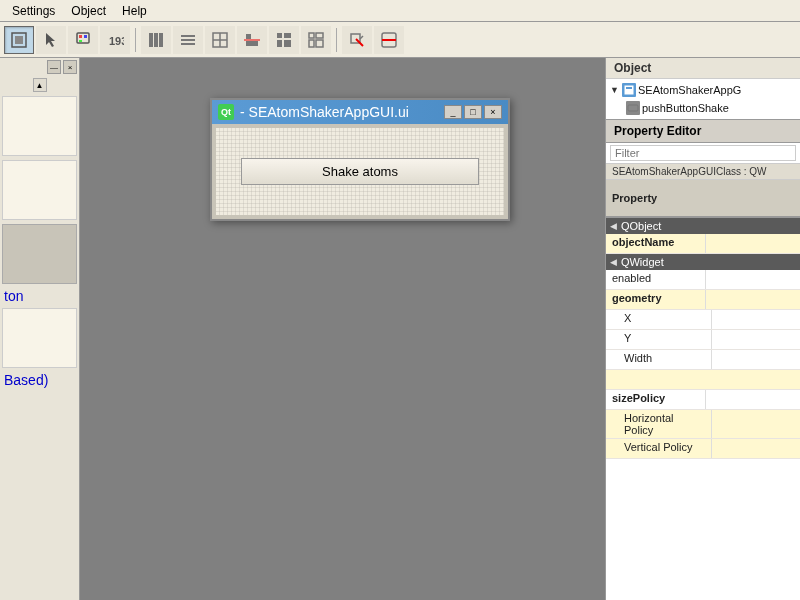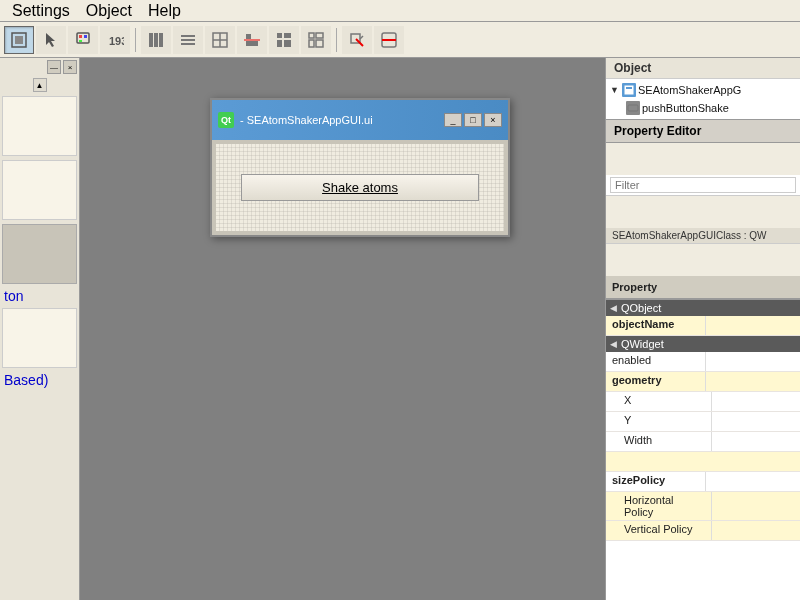--- a/index.html
+++ b/index.html
@@ -19,21 +19,21 @@
       background: #f0ece0;
       border-bottom: 1px solid #999;
       display: flex;
       align-items: center;
       height: 22px;
       padding: 0 4px;
     }
     .menubar-item {
       padding: 2px 8px;
       cursor: pointer;
-      font-size: 16px;
+      font-size: 12px;
     }
 
     
     .toolbar {
       background: #f0ece0;
       border-bottom: 1px solid #999;
       display: flex;
       align-items: center;
       height: 36px;
       padding: 2px 4px;
@@ -137,42 +137,42 @@
       position: absolute;
       top: 40px;
       left: 130px;
       width: 300px;
       background: #d4d0c8;
       border: 2px solid #888;
       box-shadow: 2px 2px 8px rgba(0,0,0,0.4);
     }
     .qt-titlebar {
       background: linear-gradient(to right, #5b9bd5, #4a8bc4);
-      height: 40px;
+      height: 24px;
       display: flex;
       align-items: center;
       padding: 0 6px;
       gap: 6px;
     }
     .qt-logo {
       width: 16px;
       height: 16px;
       background: #41cd52;
       border-radius: 2px;
       display: flex;
       align-items: center;
       justify-content: center;
       font-size: 9px;
       font-weight: bold;
       color: white;
     }
     .qt-title {
       flex: 1;
       color: white;
-      font-size: 11px;
+      font-size: 14px;
     }
     .qt-win-btns {
       display: flex;
       gap: 2px;
     }
     .qt-win-btn {
       width: 18px;
       height: 14px;
       background: #d4d0c8;
       border: 1px solid #888;
@@ -188,21 +188,20 @@
       display: flex;
       align-items: center;
       justify-content: center;
       border: 4px solid #c8c4b8;
       background-image: repeating-linear-gradient(
         0deg, transparent, transparent 3px, rgba(180,176,168,0.3) 3px, rgba(180,176,168,0.3) 4px
       ),
       repeating-linear-gradient(
         90deg, transparent, transparent 3px, rgba(180,176,168,0.3) 3px, rgba(180,176,168,0.3) 4px
       );
-      text-decoration: underline;
     }
     .shake-btn {
       background: linear-gradient(to bottom, #f8f4ec, #e0dcd0);
       border: 1px solid #999;
       padding: 5px 80px;
       font-size: 13px;
       cursor: pointer;
       font-family: 'Segoe UI', Arial, sans-serif;
     }
 
@@ -270,21 +269,20 @@
       font-size: 11px;
       color: #111;
     }
 
     
     .property-editor {
       flex: 1;
       display: flex;
       flex-direction: column;
       overflow: hidden;
-      gap: 32px;
     }
     .pe-title {
       background: #d4d0c8;
       border-bottom: 1px solid #999;
       border-top: 1px solid #999;
       padding: 4px 8px;
       font-size: 12px;
       font-weight: bold;
     }
     .pe-filter {
@@ -309,21 +307,21 @@
       overflow: hidden;
     }
     .pe-table {
       flex: 1;
       overflow-y: auto;
       background: white;
     }
     .pe-col-header {
       background: #d0ccc0;
       border-bottom: 2px solid #999;
-      padding: 5px 6px;
+      padding: 12px 6px;
       font-size: 11px;
       font-weight: bold;
       color: #222;
     }
     .pe-group {
       background: #5a5a5a;
       color: white;
       padding: 2px 4px;
       font-size: 11px;
       display: flex;

